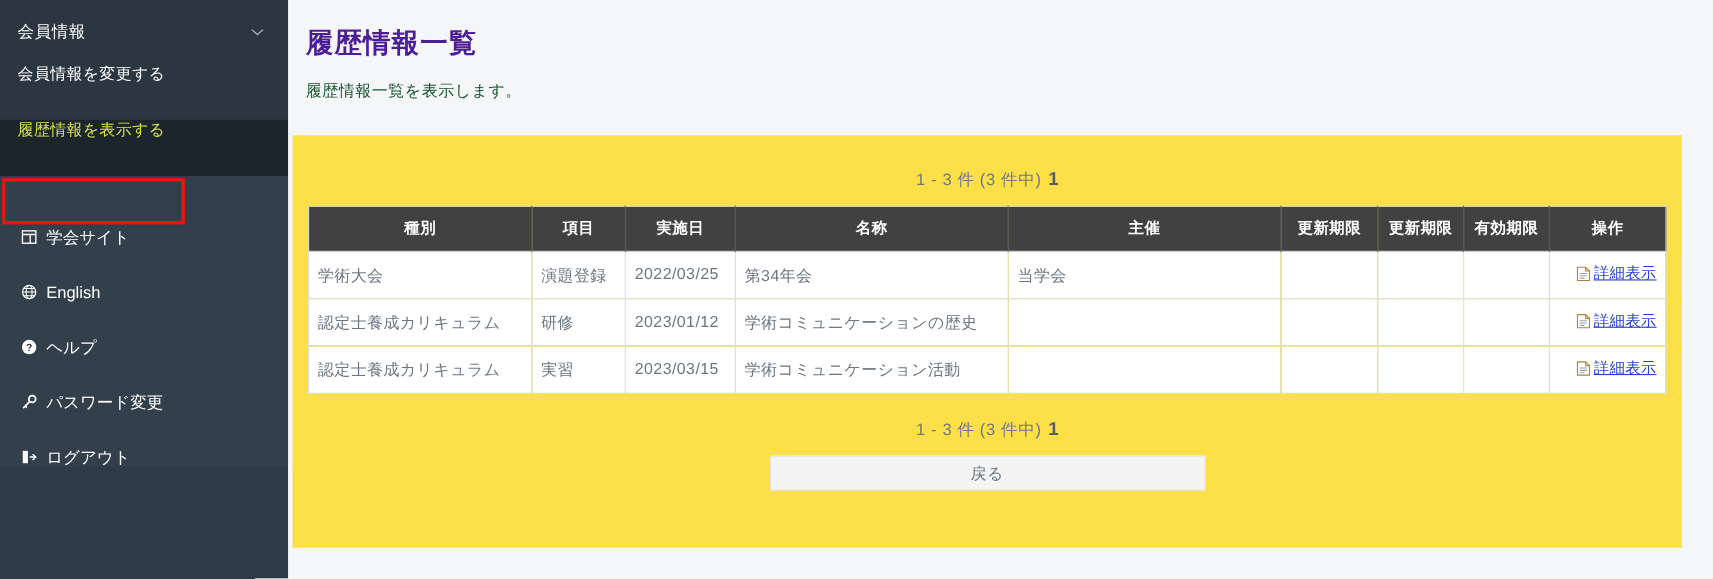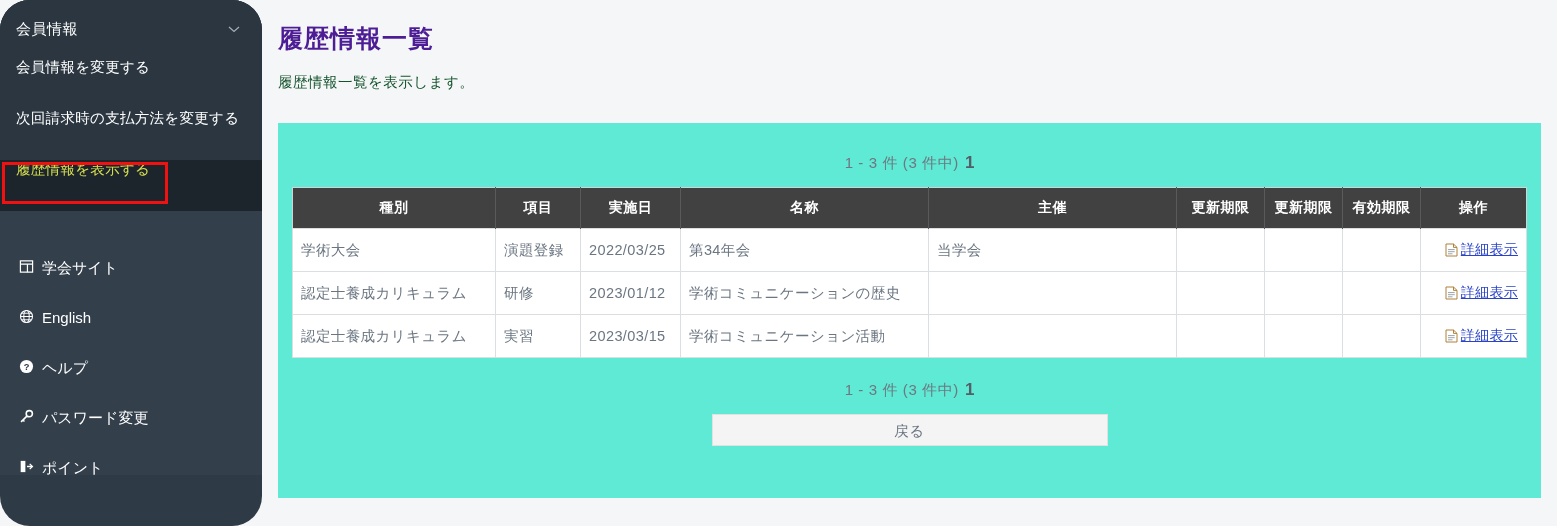--- a/index.html
+++ b/index.html
@@ -20,21 +20,20 @@
   }
 
   
   .sidebar {
     width: 262px;
     height: 526px;
     flex: 0 0 262px;
     background: #2e3a46;
     position: relative;
     overflow: hidden;
-    border-radius: 30px;
   }
   .sidebar-group {
     background: #2b3640;
     padding-top: 0;
   }
   .menu-head {
     height: 58px;
     display: flex;
     align-items: center;
     justify-content: space-between;
@@ -121,25 +120,25 @@
   }
   .page-sub {
     margin: 18px 0 0 0;
     font-size: 14.5px;
     color: #14532d;
     letter-spacing: .5px;
   }
 
   .card {
     position: absolute;
-    left: 16px;
+    left: 4px;
     top: 123px;
     width: 1263px;
     height: 375px;
-    background: #5eead4;
+    background: #fde047;
   }
   .card-inner {
     padding: 22px 14px 0 14px;
   }
 
   .pager {
     text-align: center;
     font-size: 15px;
     color: #6e7782;
     letter-spacing: .6px;
@@ -236,23 +235,20 @@
           <svg width="16" height="16" viewBox="0 0 16 16" aria-hidden="true">
             <path d="M3 6 L8 10.5 L13 6" fill="none" stroke="#b9c2cb" stroke-width="1.3"></path>
           </svg>
         </span>
       </div>
 
       <div class="menu-item">
         <span>会員情報を変更する</span>
       </div>
 
-      <div class="menu-item">
-        <span>次回請求時の支払方法を変更する</span>
-      </div>
 
       <div class="menu-item active">
         <span>履歴情報を表示する</span>
       </div>
 
     </div>
 
     <div class="hl-box"></div>
 
     <div class="sidebar-lower">
@@ -303,21 +299,21 @@
       </div>
 
       <div class="link-item">
         <span class="ic">
           <svg width="15" height="15" viewBox="0 0 16 16" aria-hidden="true">
             <rect x="1.8" y="2" width="5" height="12" fill="#ffffff"></rect>
             <line x1="8.5" y1="8" x2="14" y2="8" stroke="#ffffff" stroke-width="1.4"></line>
             <path d="M11.4 5.2 L14.3 8 L11.4 10.8" fill="none" stroke="#ffffff" stroke-width="1.4"></path>
           </svg>
         </span>
-        <span class="lbl">ポイント</span>
+        <span class="lbl">ログアウト</span>
       </div>
 
     </div>
   </nav>
 
   <main class="main">
 
     <div class="page-head">
       <h1 class="page-title">履歴情報一覧</h1>
       <p class="page-sub">履歴情報一覧を表示します。</p>

